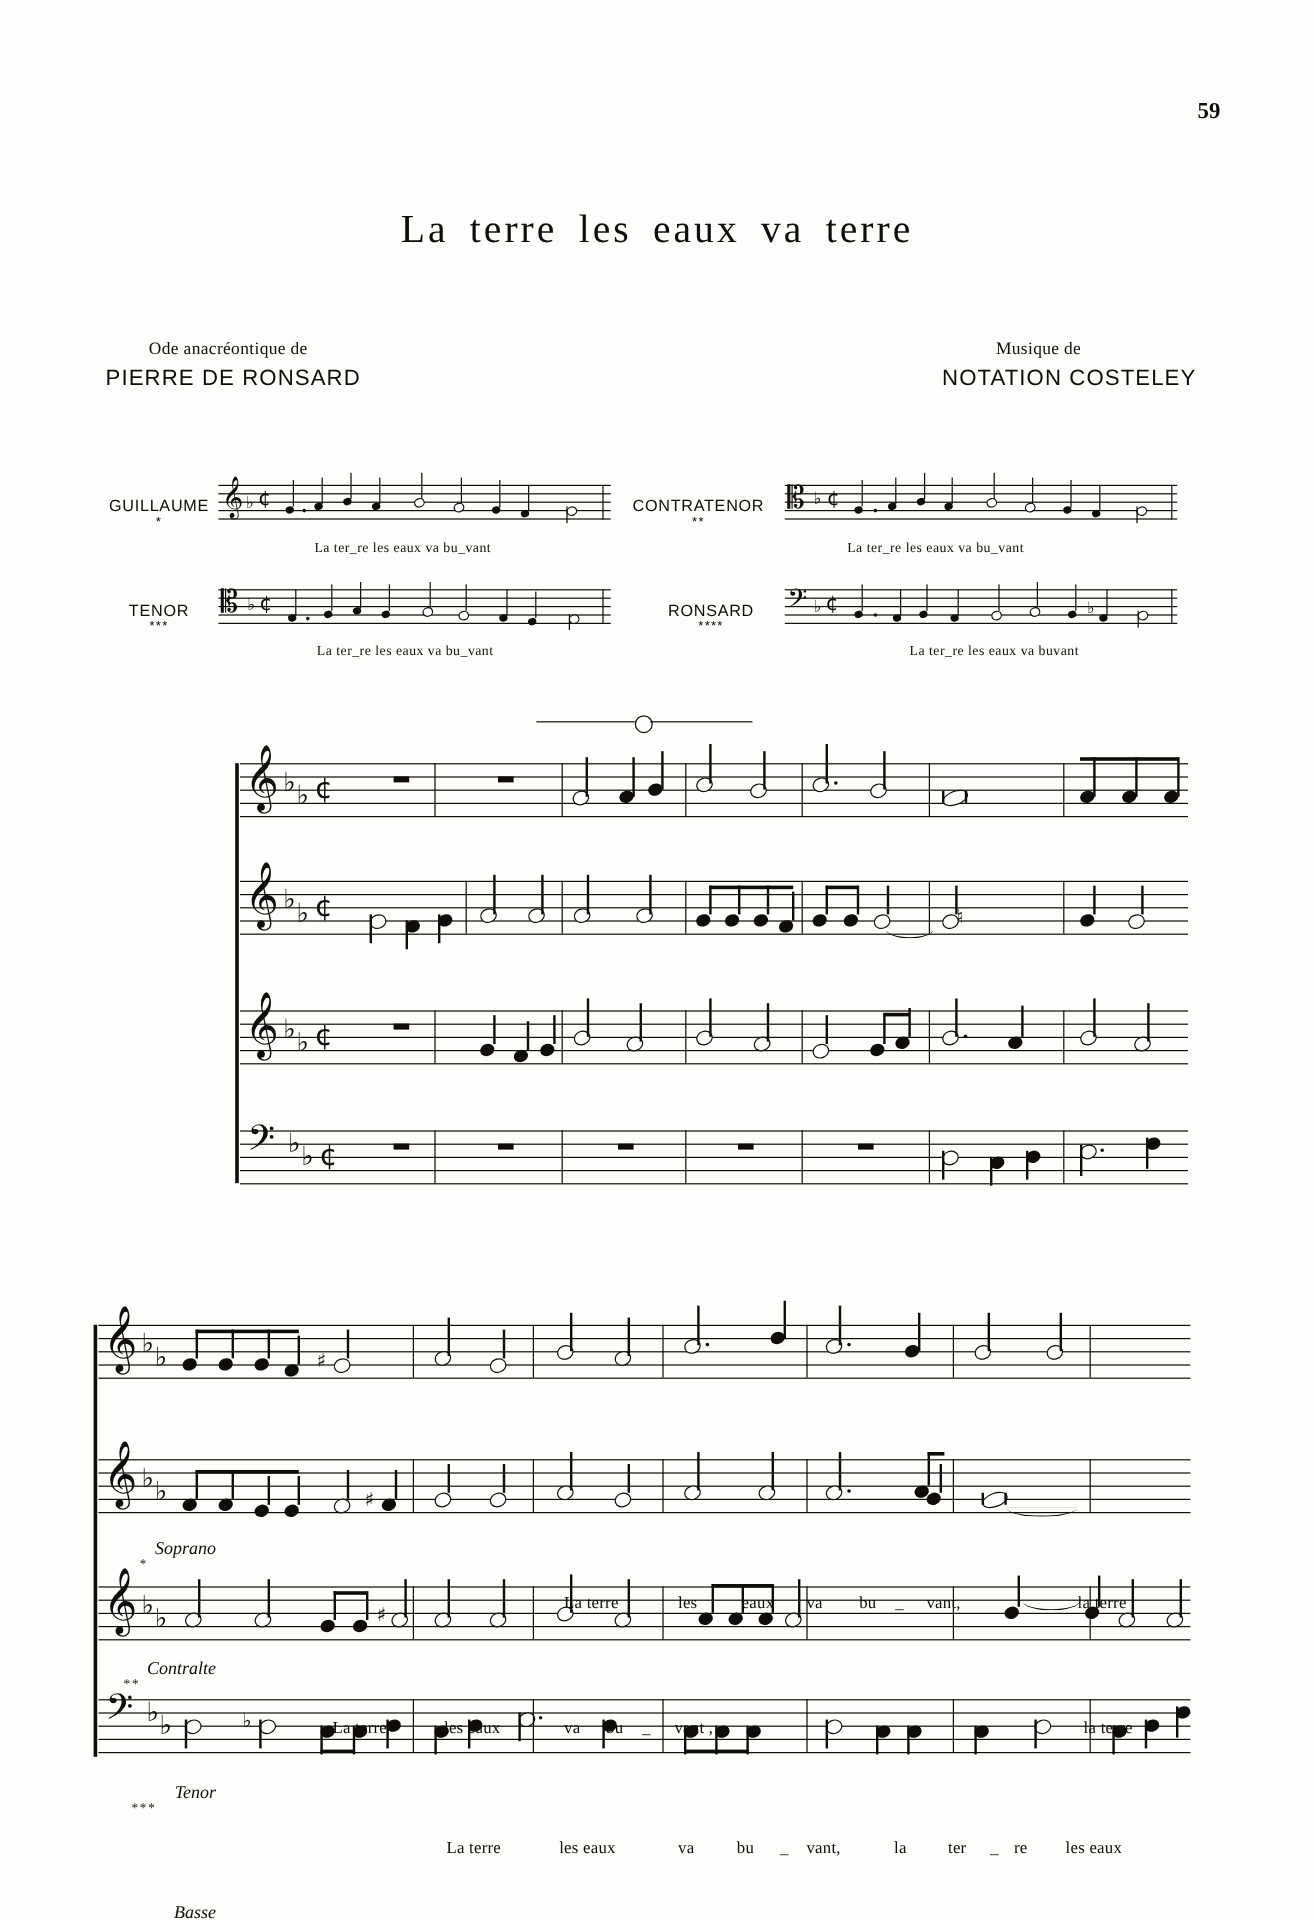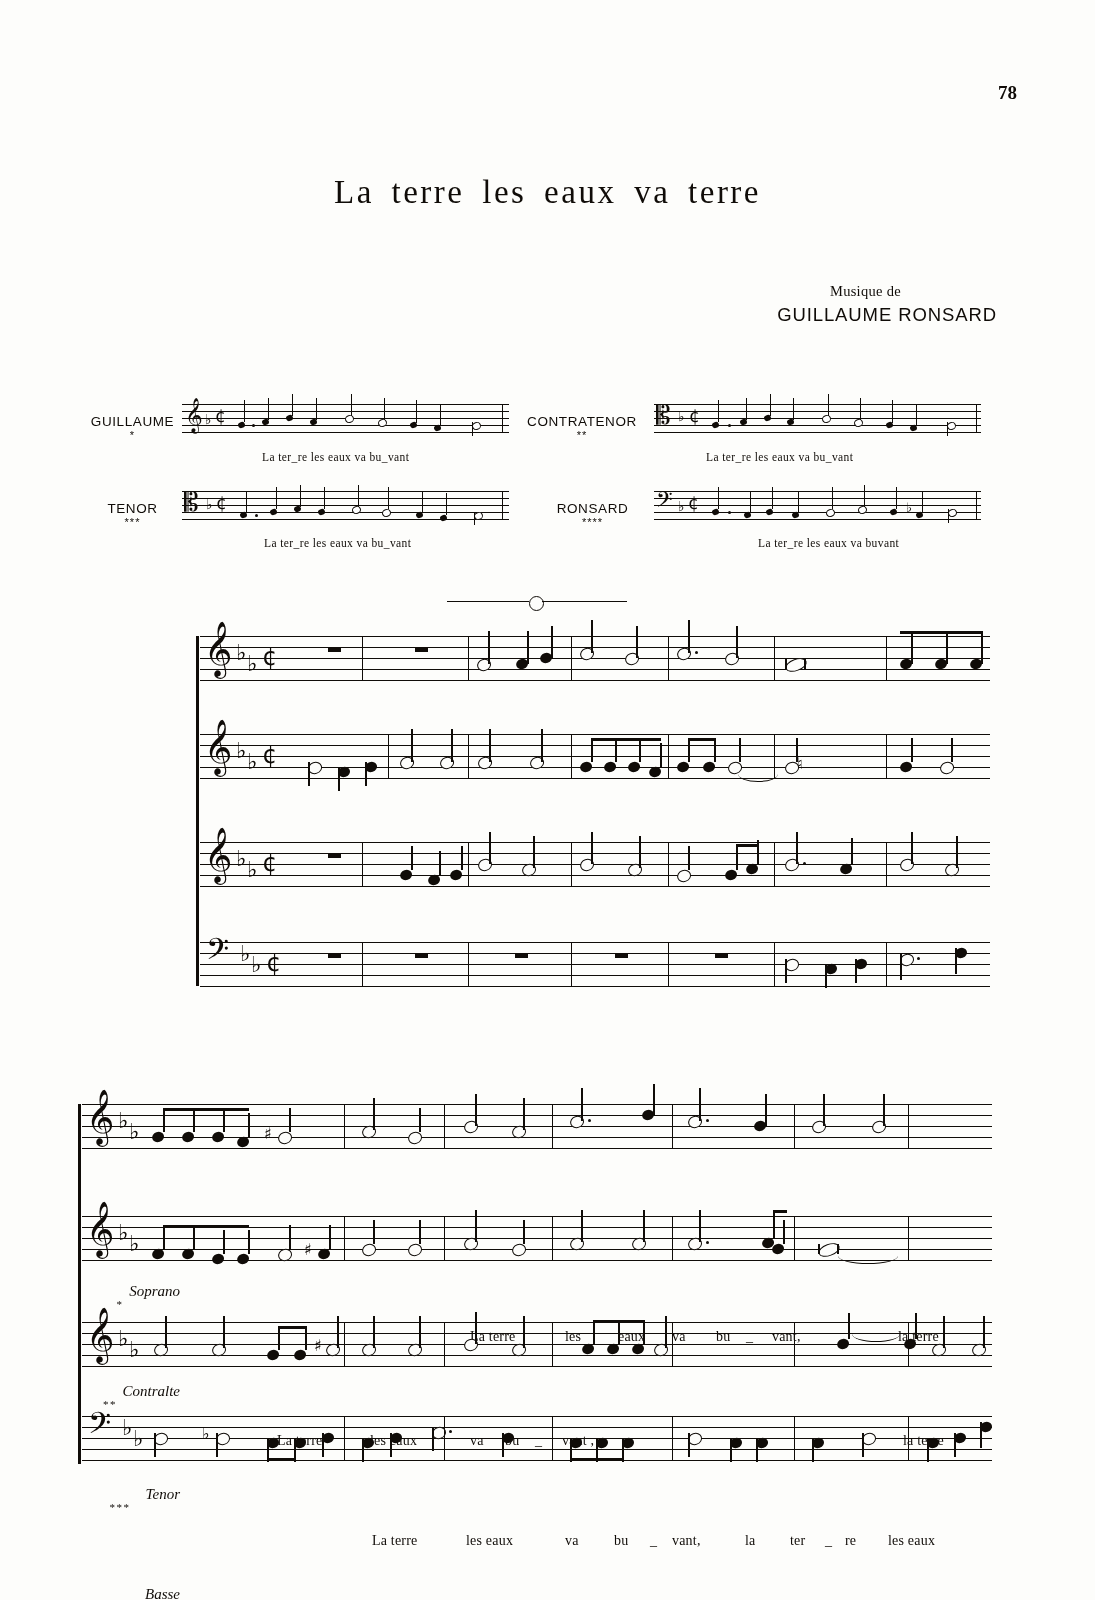--- a/index.html
+++ b/index.html
@@ -267,28 +267,32 @@
     font-size: 14px;
     white-space: nowrap;
     letter-spacing: .2px;
   }
 </style>
 </head>
 <body>
 
 <div class="page">
 
-  <div class="page-number">78</div>
+  <div class="page-number">59</div>
 
   <div class="title">La terre les eaux va terre</div>
 
+  <div class="attrib" id="poet-block">
+    <div class="small">Ode anacréontique de</div>
+    <div class="big">PIERRE DE RONSARD</div>
+  </div>
 
   <div class="attrib" id="composer-block">
     <div class="small">Musique de</div>
-    <div class="big">GUILLAUME RONSARD</div>
+    <div class="big">NOTATION COSTELEY</div>
   </div>
 
 
   <div class="orig-sys" style="top:0;left:0;width:1095px;height:0;">
 
     <div class="orig-label" style="top:414px;left:85px;width:95px;">
       <span>GUILLAUME</span>
       <span class="stars">*</span>
     </div>
     <div style="position:absolute;top:404px;left:182px;width:327px;height:30px;">

